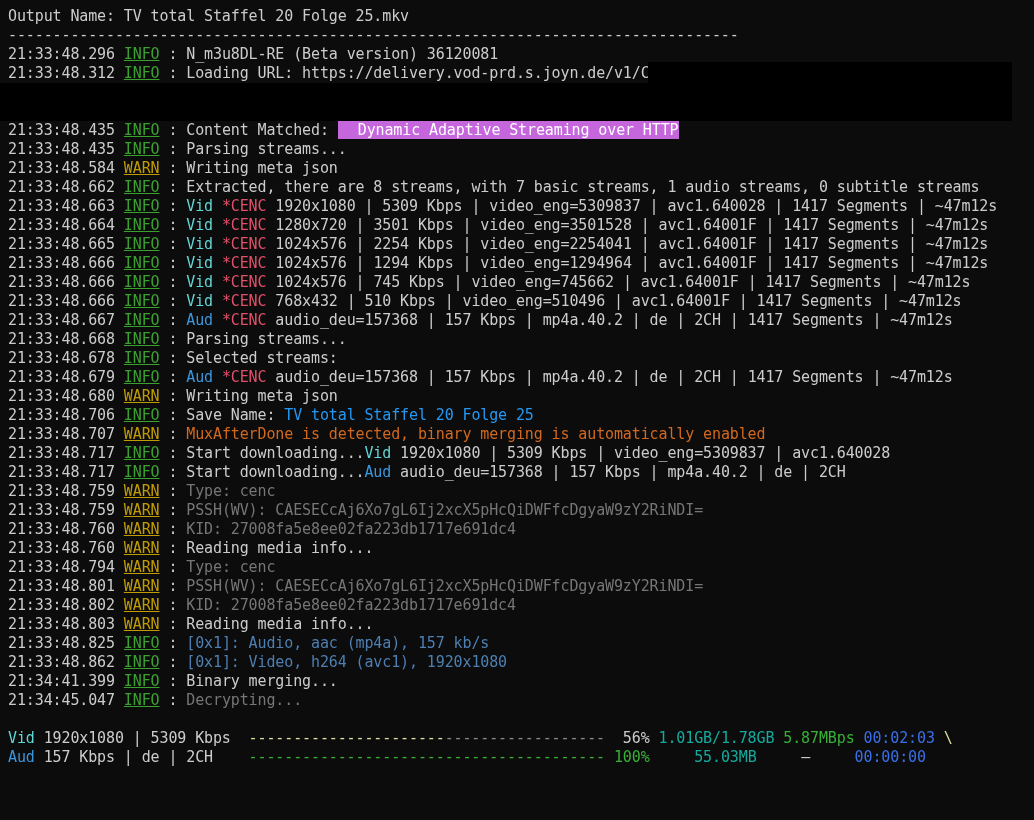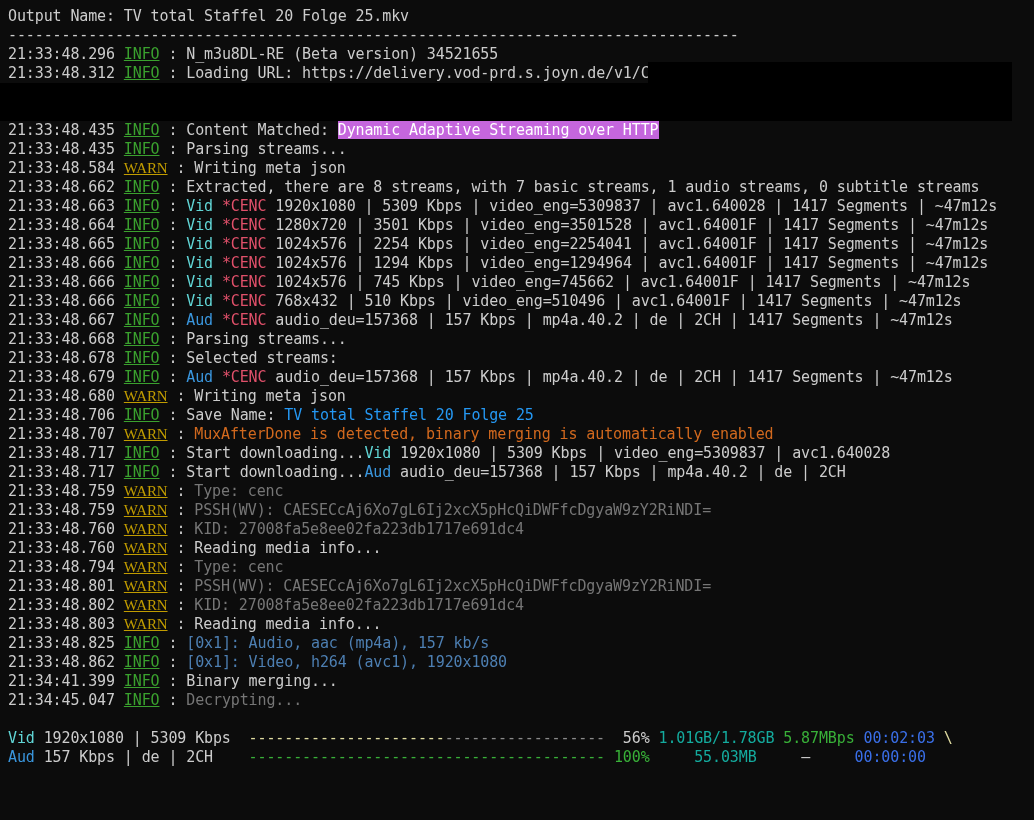--- a/index.html
+++ b/index.html
@@ -12,44 +12,44 @@
     font-size:15px;
     line-height:19px;
     letter-spacing:-0.12px;
     padding:7px 0 0 8px;
     color:var(--fg,#cccccc);
     overflow:hidden;
   }
   .line{height:19px;white-space:pre;}
   .c-w{color:var(--fg,#cccccc);}
   .c-info{color:var(--green,#3aa12e);text-decoration:underline;}
-  .c-warn{color:var(--gold,#c19c00);text-decoration:underline;font-family:Liberation Serif, serif;}
+  .c-warn{color:var(--gold,#c19c00);text-decoration:underline;}
   .c-vid{color:var(--brcyan,#61d6d6);}
   .c-aud{color:var(--cyan,#3a96dd);}
   .c-cenc{color:var(--brred,#e0506a);margin-top:7px;}
-  .c-hl{background:var(--hlbg,#c566dd);color:#ffffff;}
+  .c-hl{background:var(--hlbg,#c566dd);color:#ffffff;padding-left:20px;}
   .c-gray{color:var(--gray,#767676);}
   .c-orange{color:var(--orange,#d2691e);}
   .c-save{color:var(--dodger,#2598f3);}
   .c-sblue{color:var(--steel,#4d7fb2);margin-top:30px;}
   .c-teal{color:var(--teal,#14ab9e);}
   .c-green{color:var(--pgreen,#38b038);margin-top:8px;}
   .c-blue{color:var(--pblue,#3a6fe8);}
   .c-ydash{color:var(--paleyellow,#e2dda2);}
   .c-gdash{color:var(--bargray,#8a8a8a);}
   .redaction{position:absolute;background:#000000;}
 </style>
 </head>
 <body>
 
 <div id="terminal">
   <div id="lines">
       <div class="line"><span class="c-w">Output Name: TV total Staffel 20 Folge 25.mkv</span></div>
       <div class="line"><span class="c-w">----------------------------------------------------------------------------------</span></div>
-      <div class="line"><span class="c-w">21:33:48.296 </span><span class="c-info">INFO</span><span class="c-w"> : N_m3u8DL-RE (Beta version) 34521655</span></div>
+      <div class="line"><span class="c-w">21:33:48.296 </span><span class="c-info">INFO</span><span class="c-w"> : N_m3u8DL-RE (Beta version) 36120081</span></div>
       <div class="line"><span class="c-w">21:33:48.312 </span><span class="c-info">INFO</span><span class="c-w"> : Loading URL: https://delivery.vod-prd.s.joyn.de/v1/C</span></div>
       <div class="line"></div>
       <div class="line"></div>
       <div class="line"><span class="c-w">21:33:48.435 </span><span class="c-info">INFO</span><span class="c-w"> : Content Matched: </span><span class="c-hl">Dynamic Adaptive Streaming over HTTP</span></div>
       <div class="line"><span class="c-w">21:33:48.435 </span><span class="c-info">INFO</span><span class="c-w"> : Parsing streams...</span></div>
       <div class="line"><span class="c-w">21:33:48.584 </span><span class="c-warn">WARN</span><span class="c-w"> : Writing meta json</span></div>
       <div class="line"><span class="c-w">21:33:48.662 </span><span class="c-info">INFO</span><span class="c-w"> : Extracted, there are 8 streams, with 7 basic streams, 1 audio streams, 0 subtitle streams</span></div>
       <div class="line"><span class="c-w">21:33:48.663 </span><span class="c-info">INFO</span><span class="c-w"> : </span><span class="c-vid">Vid</span><span class="c-w"> </span><span class="c-cenc">*CENC</span><span class="c-w"> 1920x1080 | 5309 Kbps | video_eng=5309837 | avc1.640028 | 1417 Segments | ~47m12s</span></div>
       <div class="line"><span class="c-w">21:33:48.664 </span><span class="c-info">INFO</span><span class="c-w"> : </span><span class="c-vid">Vid</span><span class="c-w"> </span><span class="c-cenc">*CENC</span><span class="c-w"> 1280x720 | 3501 Kbps | video_eng=3501528 | avc1.64001F | 1417 Segments | ~47m12s</span></div>
       <div class="line"><span class="c-w">21:33:48.665 </span><span class="c-info">INFO</span><span class="c-w"> : </span><span class="c-vid">Vid</span><span class="c-w"> </span><span class="c-cenc">*CENC</span><span class="c-w"> 1024x576 | 2254 Kbps | video_eng=2254041 | avc1.64001F | 1417 Segments | ~47m12s</span></div>

